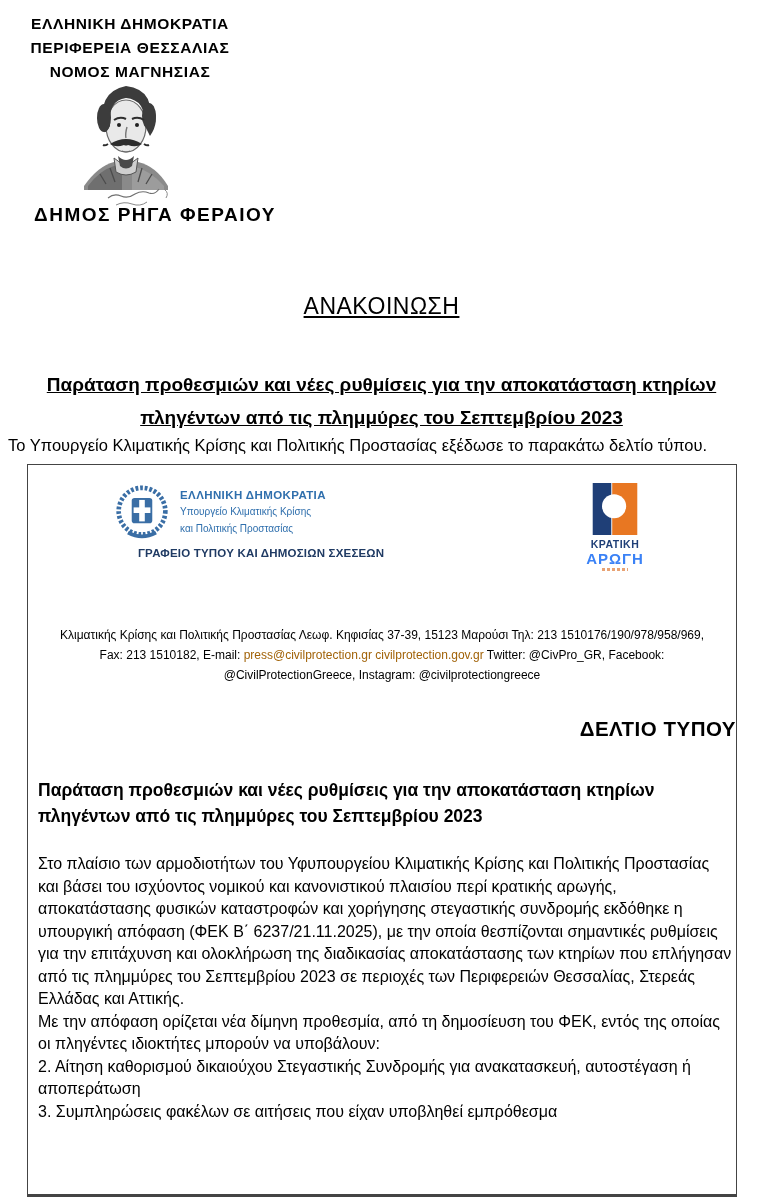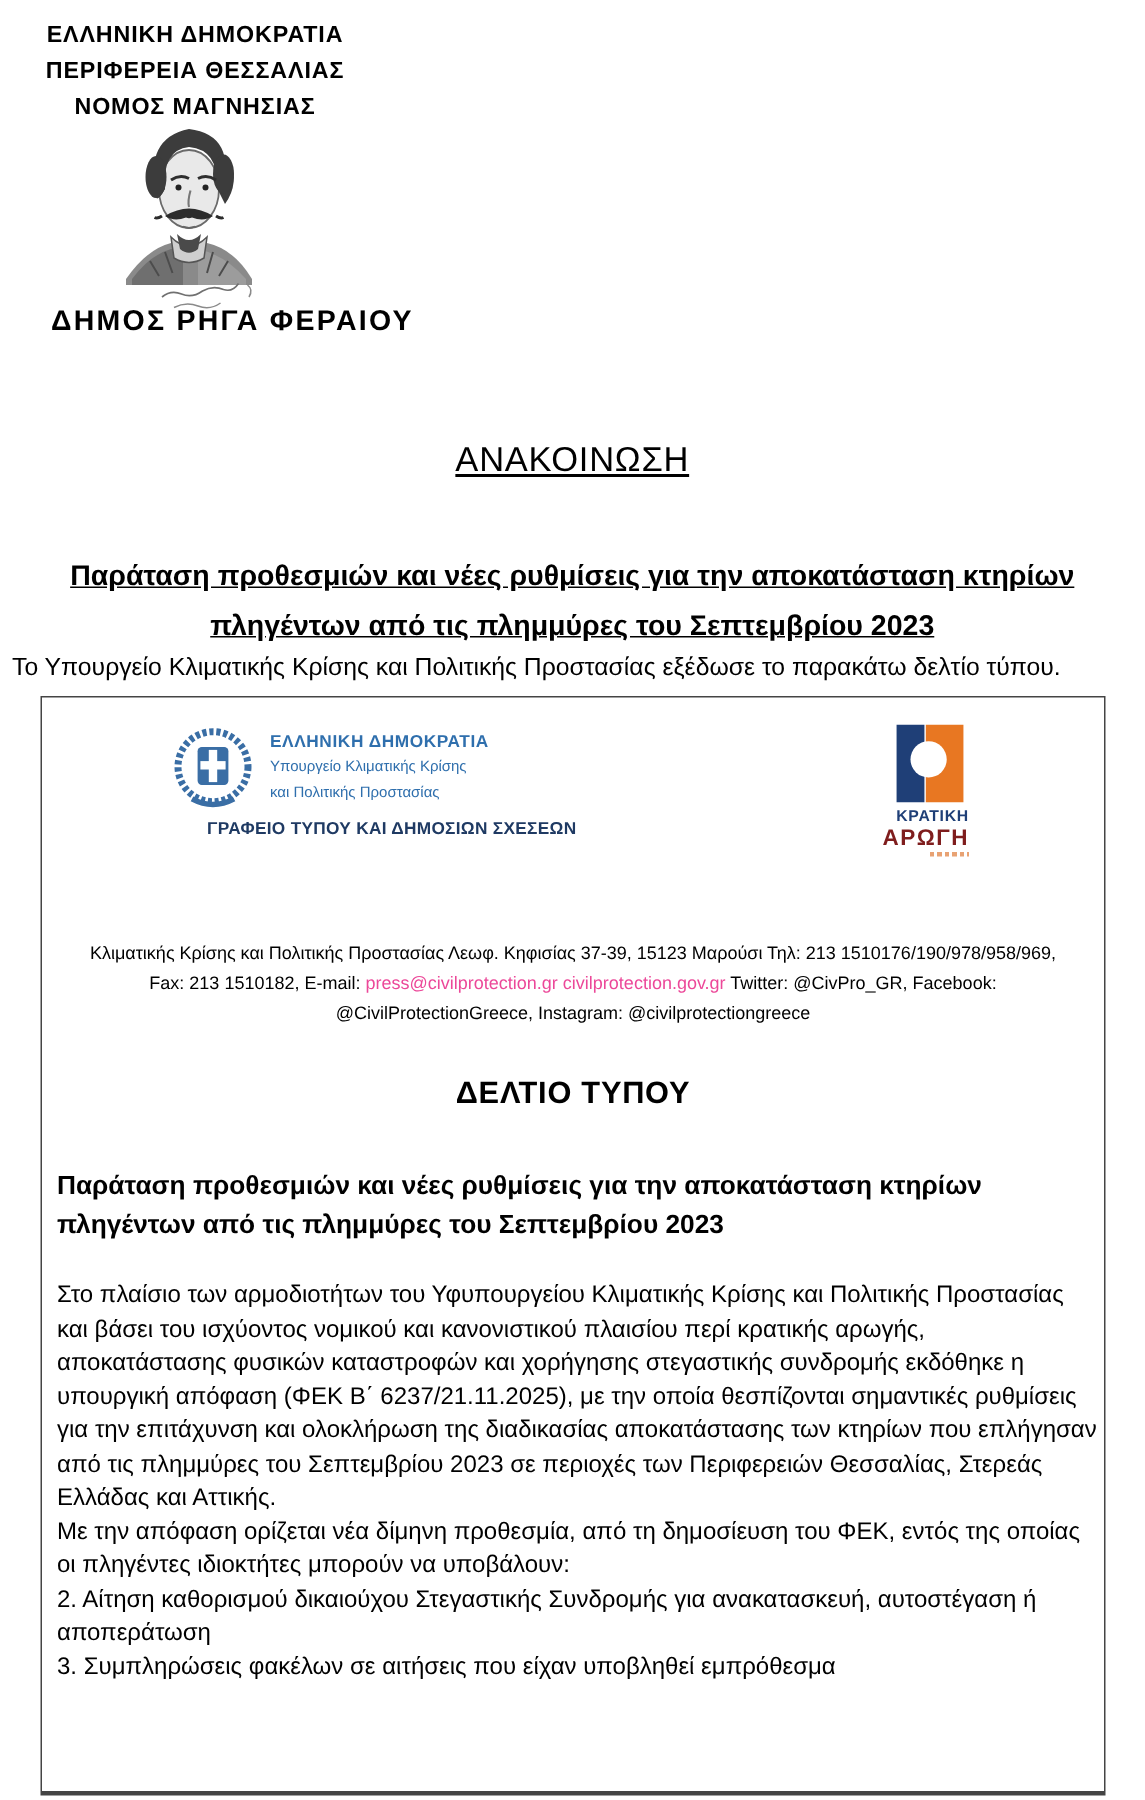--- a/index.html
+++ b/index.html
@@ -60,37 +60,37 @@
     display: flex; justify-content: space-between; align-items: flex-start;
   }
   .ministry-logo { display: flex; gap: 10px; align-items: flex-start; }
   .ministry-text { padding-top: 4px; color: #2f6fad; }
   .ministry-text .m1 { font-weight: bold; font-size: 11.5px; letter-spacing: 0.4px; line-height: 16px; }
   .ministry-text .m2, .ministry-text .m3 { font-size: 10px; line-height: 17px; }
   .press-office {
     position: absolute; top: 82px; left: 86px;
     font-weight: bold; font-size: 11.5px; color: #1f3a63; letter-spacing: 0.2px; margin-left: 24px;
   }
-  .arogi-logo { display: flex; flex-direction: column; align-items: flex-end; width: 62px; }
+  .arogi-logo { display: flex; flex-direction: column; align-items: center; width: 62px; }
   .arogi-name1 { font-weight: bold; font-size: 10.5px; color: #1f3f77; margin-top: 3px; letter-spacing: 0.5px; }
-  .arogi-name2 { font-weight: bold; font-size: 15px; color: #7f1d1d; letter-spacing: 1px; }
+  .arogi-name2 { font-weight: bold; font-size: 15px; color: #3b82f6; letter-spacing: 1px; }
   .arogi-tagline-mark {
     width: 26px; height: 3px; margin-top: 1px;
     background: repeating-linear-gradient(90deg, #e8a273 0 3px, #fff 3px 5px);
   }
 
   .contact {
     position: absolute; top: 160px; left: 22px; right: 22px;
     text-align: center; font-size: 12px; line-height: 20px;
   }
-  .contact a { color: #ec4899; text-decoration: none; }
+  .contact a { color: #a16207; text-decoration: none; }
 
   .doc-type {
     position: absolute; top: 252px; left: 0; width: 100%;
-    text-align: center; font-weight: bold; font-size: 20.5px; letter-spacing: 0.5px;
+    text-align: right; font-weight: bold; font-size: 20.5px; letter-spacing: 0.5px;
   }
 
   .box-text {
     position: absolute; top: 312px; left: 10px; width: 694px;
     font-size: 16px; line-height: 22.5px;
   }
   .headline { font-weight: bold; font-size: 17.5px; line-height: 26px; margin-bottom: 24px; }
   .pr-date { font-style: italic; margin-bottom: 0; }
   .subhead { font-weight: bold; }
   .box-text p { margin: 0; }

